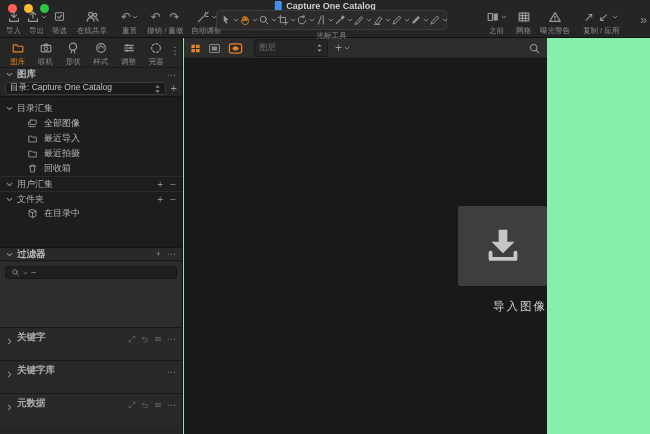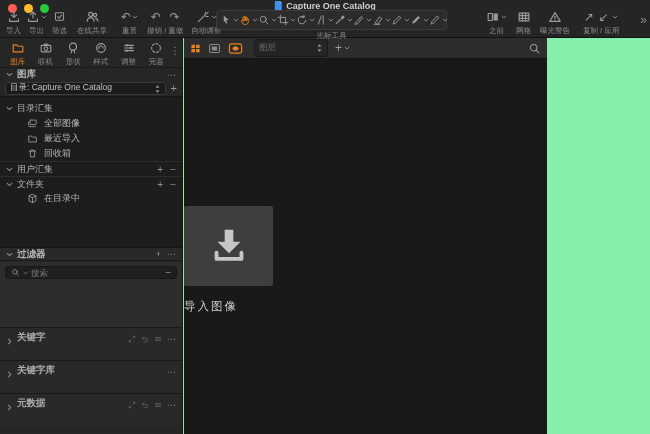--- a/index.html
+++ b/index.html
@@ -71,21 +71,21 @@
   
   .viewer { position:absolute; top:38px; left:184px; width:363px; bottom:0; background:#191919; }
   .viewer-toolbar { position:absolute; top:0; left:0; right:0; height:21px; background:#2d2d2d; border-bottom:1px solid #141414;
                     display:flex; align-items:center; padding:0 6px; gap:7px; }
   .layers-pill { width:74px; height:13px; background:#242424; border:1px solid #1a1a1a; border-radius:3px;
                  display:flex; align-items:center; padding:8px 4px; font-size:8.5px; color:#707070; margin-left:4px; }
   .layers-pill .stepper { margin-left:auto; }
   .stepper { width:7px; height:10px; fill:#8a8a8a; stroke:none; display:block; }
   .vt-add { display:flex; align-items:center; gap:2px; color:#9a9a9a; font-size:12px; }
   .vt-loupe { margin-left:auto; }
-  .viewer-main { position:absolute; top:21px; left:0; right:0; bottom:0; display:flex; flex-direction:column; align-items:flex-start; justify-content:center; padding-top:26px; }
+  .viewer-main { position:absolute; top:21px; left:0; right:0; bottom:0; display:flex; flex-direction:column; align-items:flex-end; justify-content:center; padding-top:26px; }
   .import-tile { width:89px; height:80px; background:#3e3e3e; border-radius:2px; display:flex; align-items:center; justify-content:center; cursor:pointer; }
   .import-tile svg { color:#c6c6c6; }
   .import-label { margin-top:13px; font-size:11.5px; color:#cdcdcd; letter-spacing:2px; }
 
   
   .right-panel { position:absolute; top:38px; left:548px; right:0; bottom:0; background:#2b2b2b; border-left:1px solid #121212; }
   .rp-toolbar { position:absolute; top:0; left:0; right:0; height:21px; display:flex; align-items:center; padding:0 6px; gap:8px; }
   .rp-spacer { flex:1; }
   .rp-empty { position:absolute; inset:0; display:flex; align-items:center; justify-content:center; font-size:11px; color:#9c9c9c; letter-spacing:1px; }
 </style>
@@ -554,20 +554,26 @@
         <svg class="ic" width="11" height="11">
             <use href="#i-images"></use>
           </svg>
         <span>全部图像</span>
       </div>
       <div class="t-row t-child">
         <svg class="ic" width="11" height="11">
             <use href="#i-folder"></use>
           </svg>
         <span>最近导入</span>
+      </div>
+      <div class="t-row t-child">
+        <svg class="ic" width="11" height="11">
+            <use href="#i-folder"></use>
+          </svg>
+        <span>最近拍摄</span>
       </div>
       <div class="t-row t-child">
         <svg class="ic" width="11" height="11">
             <use href="#i-trash"></use>
           </svg>
         <span>回收箱</span>
       </div>
       <div class="t-row t-group t-sep">
         <svg class="disc" viewBox="0 0 8 5">
             <use href="#i-chev"></use>
@@ -609,21 +615,20 @@
 
     <div class="filter-zone">
       <div class="search-row">
         <div class="search-pill">
           <svg class="ic" width="9" height="9">
               <use href="#i-loupe"></use>
             </svg>
           <svg class="chev" viewBox="0 0 8 5" style="width:5px">
               <use href="#i-chev"></use>
             </svg>
-          <input placeholder="搜索" style="">
           <span class="mini-btn" style="font-size:10px;color:#8f8f8f">−</span>
         </div>
       </div>
     </div>
 
     <div class="bottom-stack">
       <div class="bs-row">
         <svg class="disc right" viewBox="0 0 8 5">
             <use href="#i-chev"></use>
           </svg>

